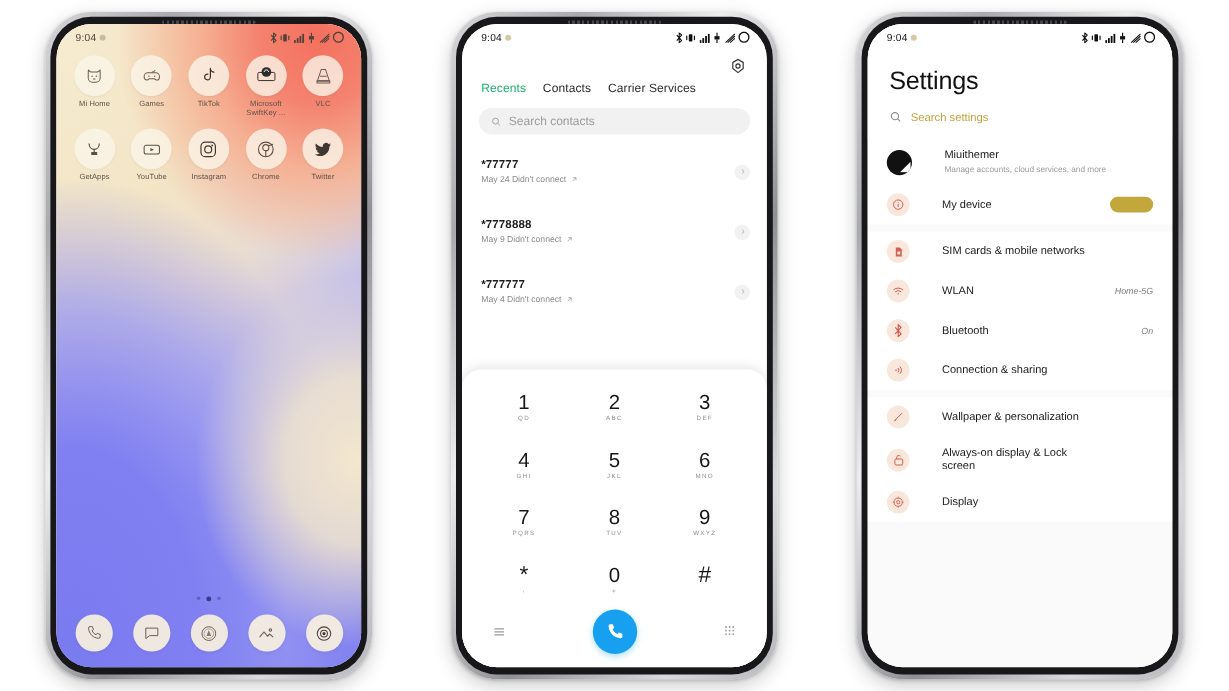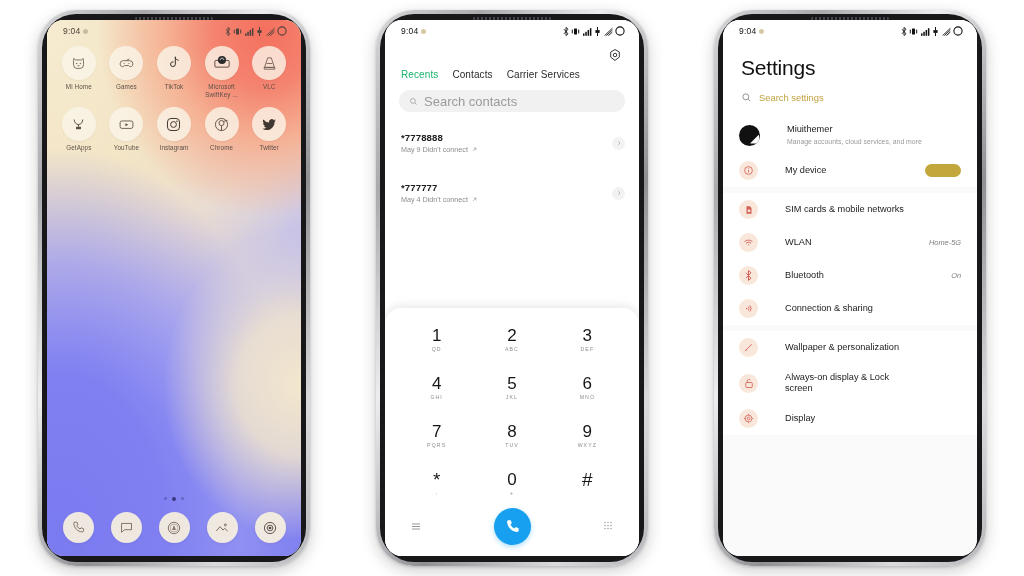--- a/index.html
+++ b/index.html
@@ -35,21 +35,21 @@
     position: relative;
     width: 100%; height: 100%;
     border-radius: 34px;
     background: #18181a;
     padding: 6px 5px;
     overflow: hidden;
   }
   .screen {
     position: relative;
     width: 100%; height: 100%;
-    border-radius: 17px;
+    border-radius: 29px;
     overflow: hidden;
     background: #fff;
   }
   .earpiece {
     position: absolute;
     top: 3px; left: 50%;
     transform: translateX(-50%);
     width: 78px; height: 3px;
     border-radius: 2px;
     background: repeating-linear-gradient(90deg,#46474b 0 2px, #18181a 2px 4px);
@@ -127,21 +127,21 @@
   .tabs { display: flex; gap: 14px; padding: 6px 16px 0; align-items: baseline; }
   .tab { font-size: 10px; color: #2b2b2b; letter-spacing: .1px; }
   .tab.active { color: #19b36b; font-weight: 500; }
   .searchbar {
     margin: 10px 14px 0;
     height: 22px; border-radius: 11px;
     background: #f1f1f1;
     display: flex; align-items: center; gap: 6px;
     padding: 0 10px;
   }
-  .searchbar .ph { font-size: 13px; color: #9b9b9b; }
+  .searchbar .ph { font-size: 10px; color: #9b9b9b; }
   .calls { flex: 1; overflow: hidden; padding-top: 6px; }
   .call-row {
     position: relative;
     display: flex; align-items: center; justify-content: space-between;
     padding: 6px 14px 6px 16px;
     height: 50px;
   }
   .call-main { display: flex; flex-direction: column; gap: 2px; }
   .call-num { font-size: 9.6px; font-weight: 700; color: #1c1c1c; letter-spacing: .1px; }
   .call-sub { font-size: 7.2px; color: #8c8c8c; display: flex; align-items: center; gap: 3px; }
@@ -464,20 +464,36 @@
 
           <div class="searchbar">
             <svg width="9" height="9" viewBox="0 0 24 24" fill="none" stroke="#9b9b9b" stroke-width="2">
               <circle cx="10.5" cy="10.5" r="6.5"></circle>
                 <path d="m15.5 15.5 4.5 4.5"></path>
             </svg>
             <span class="ph">Search contacts</span>
           </div>
 
           <div class="calls">
+            <div class="call-row">
+              <div class="call-main">
+                <div class="call-num">*77777</div>
+                <div class="call-sub">
+                  <span>May 24 Didn't connect</span>
+                  <svg width="7" height="7" viewBox="0 0 24 24" fill="none" stroke="#8c8c8c" stroke-width="2">
+                      <path d="M7 17 17 7M9 7h8v8"></path>
+                    </svg>
+                </div>
+              </div>
+              <div class="chev">
+                <svg width="6" height="6" viewBox="0 0 24 24" fill="none" stroke="#a9a9a9" stroke-width="3">
+                    <path d="m9 5 7 7-7 7"></path>
+                  </svg>
+              </div>
+            </div>
 
             <div class="call-row">
               <div class="call-main">
                 <div class="call-num">*7778888</div>
                 <div class="call-sub">
                   <span>May 9 Didn't connect</span>
                   <svg width="7" height="7" viewBox="0 0 24 24" fill="none" stroke="#8c8c8c" stroke-width="2">
                       <path d="M7 17 17 7M9 7h8v8"></path>
                     </svg>
                 </div>

